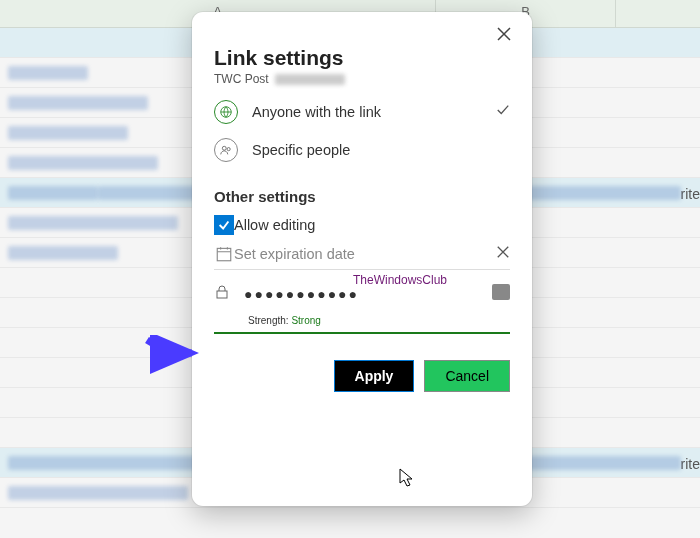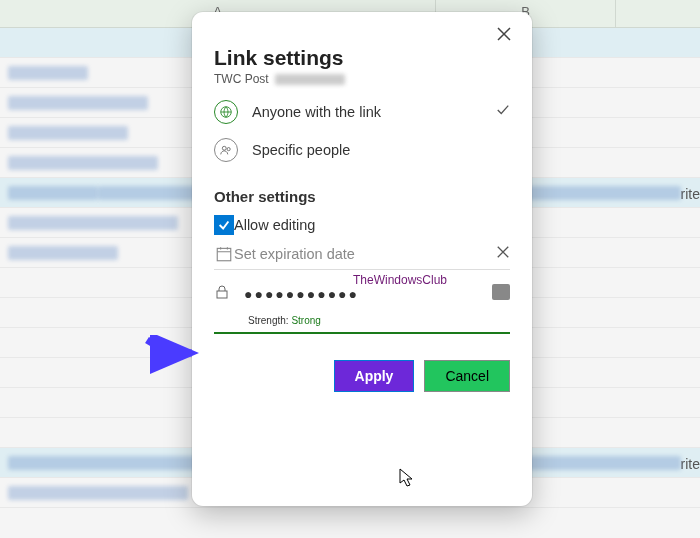--- a/index.html
+++ b/index.html
@@ -48,21 +48,21 @@
   .pwrow .dots { font-size:14px; letter-spacing:2px; color:#333; flex:1; }
   .pwrow .kbd { position:absolute; right:0; top:0; width:18px; height:16px; background:#888; border-radius:2px; }
   .strength { position:absolute; left:34px; bottom:6px; font-size:10px; }
   .strength .l1 { color:#333; }
   .strength .l2 { color:#1a7a1a; }
 
   .wm { position:absolute; top:273px; left:320px; font-size:12px; color:#701a75; z-index:10;margin-left:33px; }
 
   .actions { display:flex; justify-content:flex-end; gap:10px; margin-top:26px; }
   .btn { padding:7px 20px; font-size:14px; cursor:pointer; border:1px solid #888; background:#22c55e; }
-  .btn.primary { background:#6d28d9; color:#fff; border-color:#0078d4; font-weight:600; }
+  .btn.primary { background:#000000; color:#fff; border-color:#0078d4; font-weight:600; }
 
   .arrow { position:absolute; left:142px; top:335px; z-index:5; }
   .cursor { position:absolute; left:398px; top:467px; z-index:20; }
 </style>
 </head>
 <body>
 
 <div class="bg">
   <div class="bg-header">
     <div class="cell cA">A</div>

